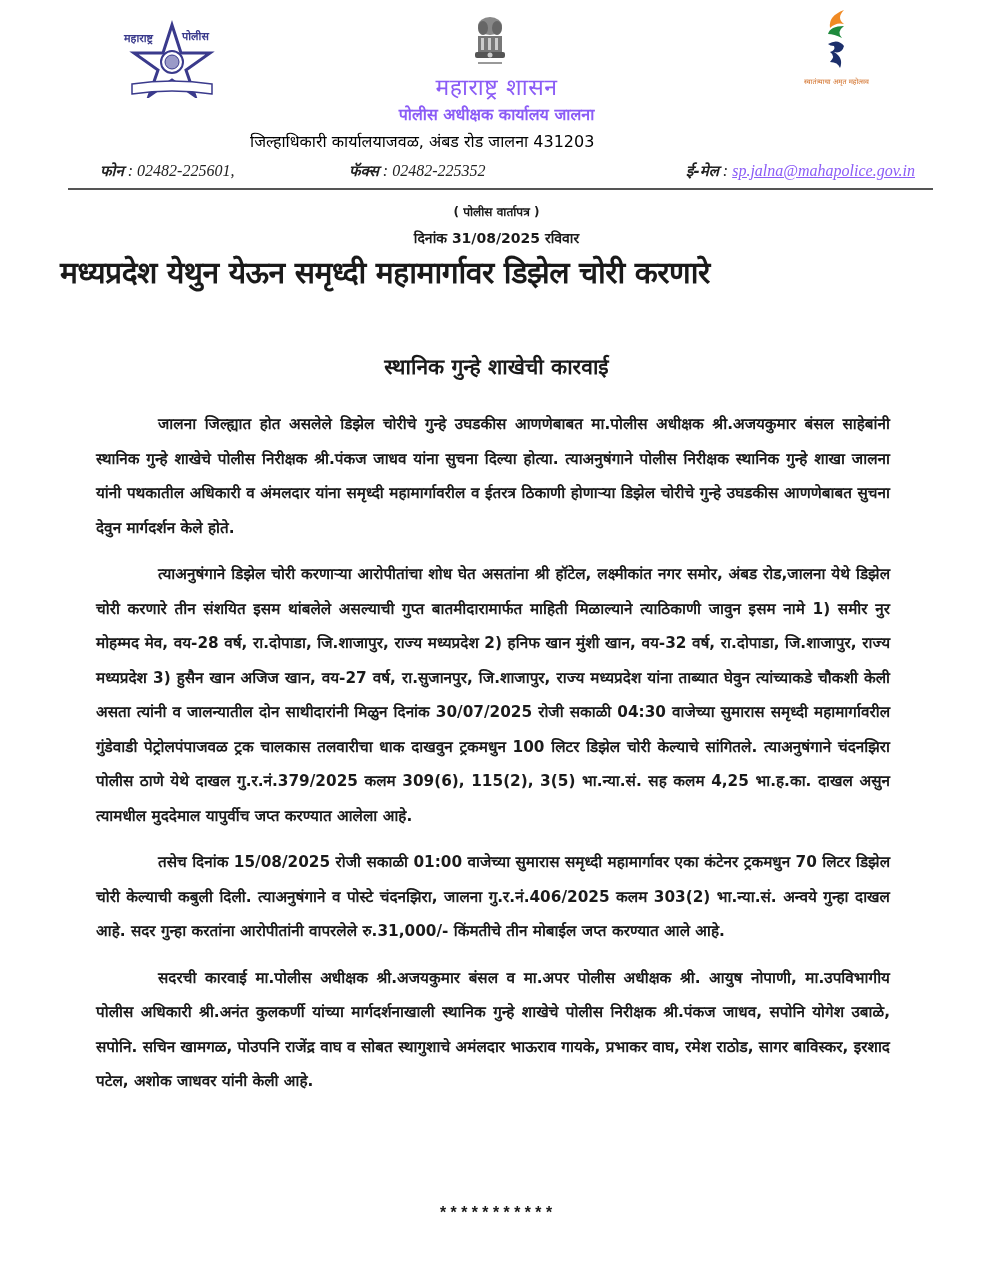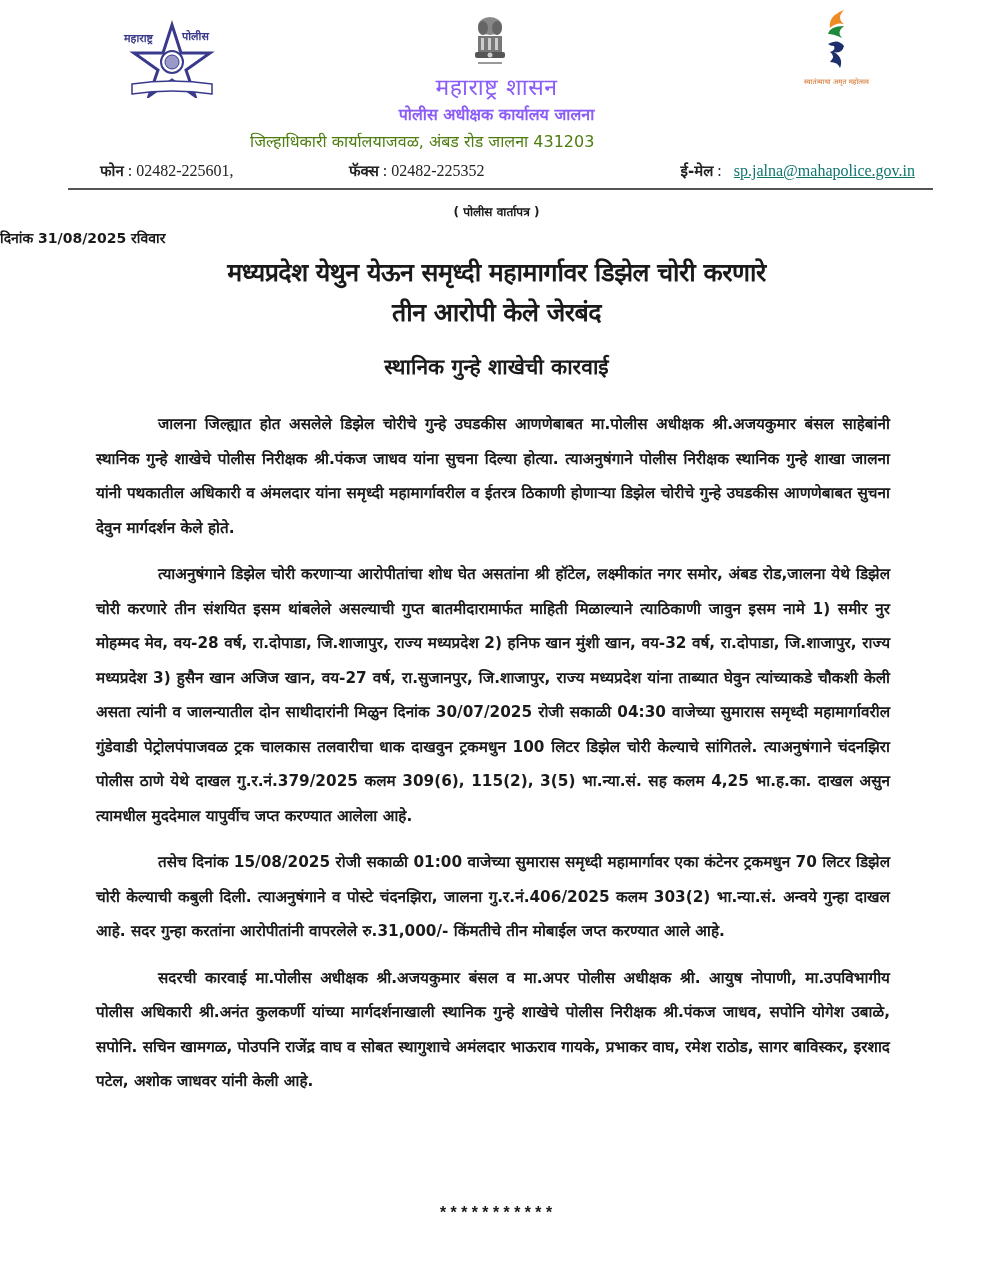--- a/index.html
+++ b/index.html
@@ -7,32 +7,32 @@
          font-family:"DejaVu Sans", sans-serif; }
   .abs { position:absolute; }
 
   
   .police-logo { left:122px; top:20px; width:100px; height:78px; }
   .emblem { left:470px; top:14px; width:40px; height:60px; }
   .amrit-logo { left:800px; top:8px; width:70px; height:80px; }
 
   .gov-title { left:0; width:993px; top:70px; text-align:center; font-size:23px; color:#8b5cf6; letter-spacing:0.5px; }
   .office-title { left:0; width:993px; top:103px; text-align:center; font-size:16px; font-weight:bold; color:#8b5cf6; }
-  .address { left:0; width:993px; top:130px; text-align:center; font-size:16px; color:#4d7c0f; padding-left:250px; box-sizing:border-box; text-align:left; }
-  .contact-row { left:100px; width:815px; top:160px; height:24px; font-family:"Liberation Serif", serif; font-size:16px; color:#222; }
+  .address { left:0; width:993px; top:130px; text-align:center; font-size:16px; color:#000000; padding-left:250px; box-sizing:border-box; text-align:left; }
+  .contact-row { left:100px; width:815px; top:160px; height:24px; font-family:"Liberation Serif", serif; font-size:16px; color:#222;font-style:italic; }
   .contact-row .lbl { font-family:"DejaVu Sans", sans-serif; font-weight:bold; font-size:15px; }
   .phone { position:absolute; left:0; top:0; }
   .fax { position:absolute; left:249px; top:0;text-align:center; }
   .email { position:absolute; right:0; top:0; }
-  .email a { color:#0f766e; text-decoration:underline;margin-left:8px; }
+  .email a { color:#8b5cf6; text-decoration:underline; }
   .hr { left:68px; width:865px; top:188px; height:2px; background:#555; }
 
   .pr-label { left:0; width:993px; top:203px; text-align:center; font-size:12px; font-weight:bold; }
-  .date-line { left:0; width:993px; top:228px; text-align:left; font-size:14px; font-weight:bold; }
-  .headline { left:60px; width:873px; top:253px; text-align:center; font-size:25px; font-weight:bold; line-height:40px; letter-spacing:-0.5px; }
+  .date-line { left:0; width:993px; top:228px; text-align:center; font-size:14px; font-weight:bold; }
+  .headline { left:60px; width:873px; top:253px; text-align:left; font-size:30px; font-weight:bold; line-height:40px; letter-spacing:-0.5px; }
   .subhead { left:0; width:993px; top:352px; text-align:center; font-size:21px; font-weight:bold; }
 
   .body-text { left:84px; width:818px; top:395px; font-size:15.3px; line-height:34.5px; text-align:justify; color:#1b1b1b; }
   .body-text p { margin:12px; text-indent:62px;font-weight:bold; }
   .stars { left:0; width:993px; top:1205px; text-align:center; font-size:16px; font-weight:bold; letter-spacing:1px; font-family:"Liberation Mono", monospace; }
 </style>
 </head>
 <body>
 
 <div class="abs police-logo">
@@ -86,21 +86,20 @@
   <span class="email">
     <span class="lbl">ई-मेल</span><span> : </span><a>sp.jalna@mahapolice.gov.in</a>
   </span>
 </div>
 <div class="abs hr"></div>
 
 <div class="abs pr-label">( पोलीस वार्तापत्र )</div>
 <div class="abs date-line">दिनांक 31/08/2025 रविवार</div>
 <div class="abs headline">
   <div>मध्यप्रदेश येथुन येऊन समृध्दी महामार्गावर डिझेल चोरी करणारे</div>
-  <div>तीन आरोपी केले जेरबंद</div>
 </div>
 <div class="abs subhead">स्थानिक गुन्हे शाखेची कारवाई</div>
 
 <div class="abs body-text">
   <p>जालना जिल्ह्यात होत असलेले डिझेल चोरीचे गुन्हे उघडकीस आणणेबाबत मा.पोलीस अधीक्षक श्री.अजयकुमार बंसल साहेबांनी स्थानिक गुन्हे शाखेचे पोलीस निरीक्षक श्री.पंकज जाधव यांना सुचना दिल्या होत्या. त्याअनुषंगाने पोलीस निरीक्षक स्थानिक गुन्हे शाखा जालना यांनी पथकातील अधिकारी व अंमलदार यांना समृध्दी महामार्गावरील व ईतरत्र ठिकाणी होणाऱ्या डिझेल चोरीचे गुन्हे उघडकीस आणणेबाबत सुचना देवुन मार्गदर्शन केले होते.</p>
   <p>त्याअनुषंगाने डिझेल चोरी करणाऱ्या आरोपीतांचा शोध घेत असतांना श्री हॉटेल, लक्ष्मीकांत नगर समोर, अंबड रोड,जालना येथे डिझेल चोरी करणारे तीन संशयित इसम थांबलेले असल्याची गुप्त बातमीदारामार्फत माहिती मिळाल्याने त्याठिकाणी जावुन इसम नामे 1) समीर नुर मोहम्मद मेव, वय-28 वर्ष, रा.दोपाडा, जि.शाजापुर, राज्य मध्यप्रदेश 2) हनिफ खान मुंशी खान, वय-32 वर्ष, रा.दोपाडा, जि.शाजापुर, राज्य मध्यप्रदेश 3) हुसैन खान अजिज खान, वय-27 वर्ष, रा.सुजानपुर, जि.शाजापुर, राज्य मध्यप्रदेश यांना ताब्यात घेवुन त्यांच्याकडे चौकशी केली असता त्यांनी व जालन्यातील दोन साथीदारांनी मिळुन दिनांक 30/07/2025 रोजी सकाळी 04:30 वाजेच्या सुमारास समृध्दी महामार्गावरील गुंडेवाडी पेट्रोलपंपाजवळ ट्रक चालकास तलवारीचा धाक दाखवुन ट्रकमधुन 100 लिटर डिझेल चोरी केल्याचे सांगितले. त्याअनुषंगाने चंदनझिरा पोलीस ठाणे येथे दाखल गु.र.नं.379/2025 कलम 309(6), 115(2), 3(5) भा.न्या.सं. सह कलम 4,25 भा.ह.का. दाखल असुन त्यामधील मुददेमाल यापुर्वीच जप्त करण्यात आलेला आहे.</p>
   <p>तसेच दिनांक 15/08/2025 रोजी सकाळी 01:00 वाजेच्या सुमारास समृध्दी महामार्गावर एका कंटेनर ट्रकमधुन 70 लिटर डिझेल चोरी केल्याची कबुली दिली. त्याअनुषंगाने व पोस्टे चंदनझिरा, जालना गु.र.नं.406/2025 कलम 303(2) भा.न्या.सं. अन्वये गुन्हा दाखल आहे. सदर गुन्हा करतांना आरोपीतांनी वापरलेले रु.31,000/- किंमतीचे तीन मोबाईल जप्त करण्यात आले आहे.</p>
   <p>सदरची कारवाई मा.पोलीस अधीक्षक श्री.अजयकुमार बंसल व मा.अपर पोलीस अधीक्षक श्री. आयुष नोपाणी, मा.उपविभागीय पोलीस अधिकारी श्री.अनंत कुलकर्णी यांच्या मार्गदर्शनाखाली स्थानिक गुन्हे शाखेचे पोलीस निरीक्षक श्री.पंकज जाधव, सपोनि योगेश उबाळे, सपोनि. सचिन खामगळ, पोउपनि राजेंद्र वाघ व सोबत स्थागुशाचे अमंलदार भाऊराव गायके, प्रभाकर वाघ, रमेश राठोड, सागर बाविस्कर, इरशाद पटेल, अशोक जाधवर यांनी केली आहे.</p>
 </div>
 

